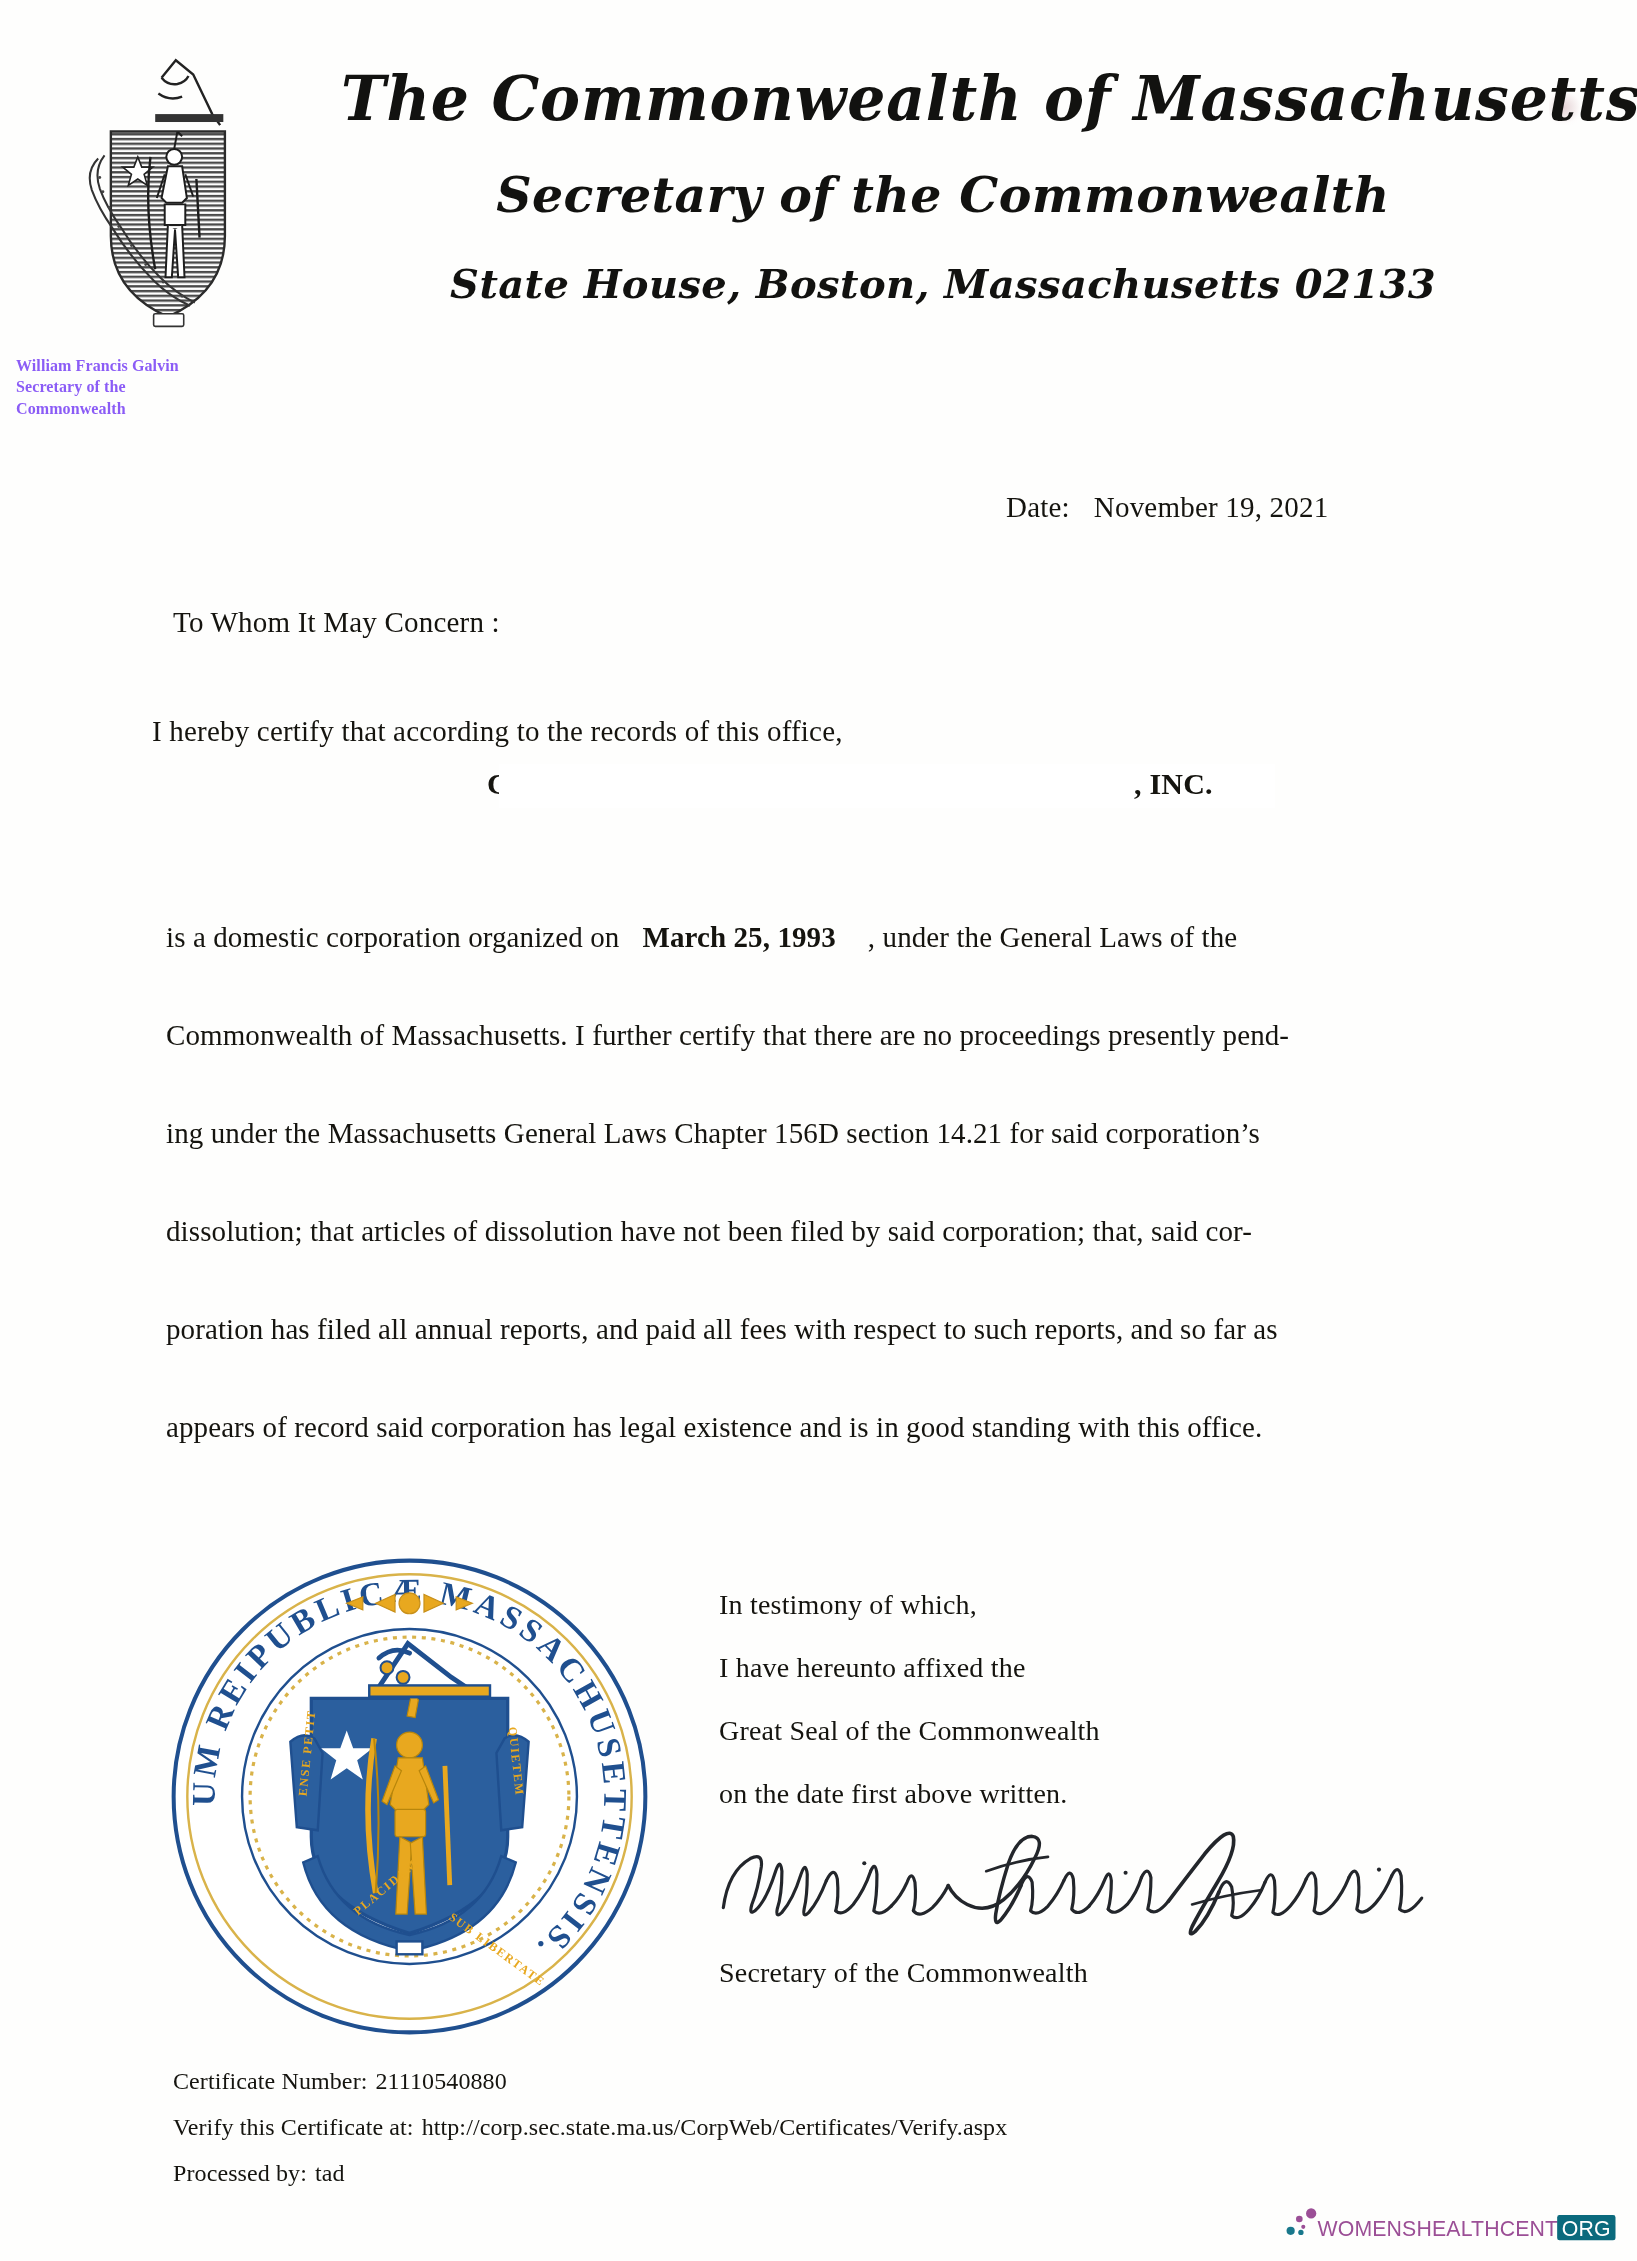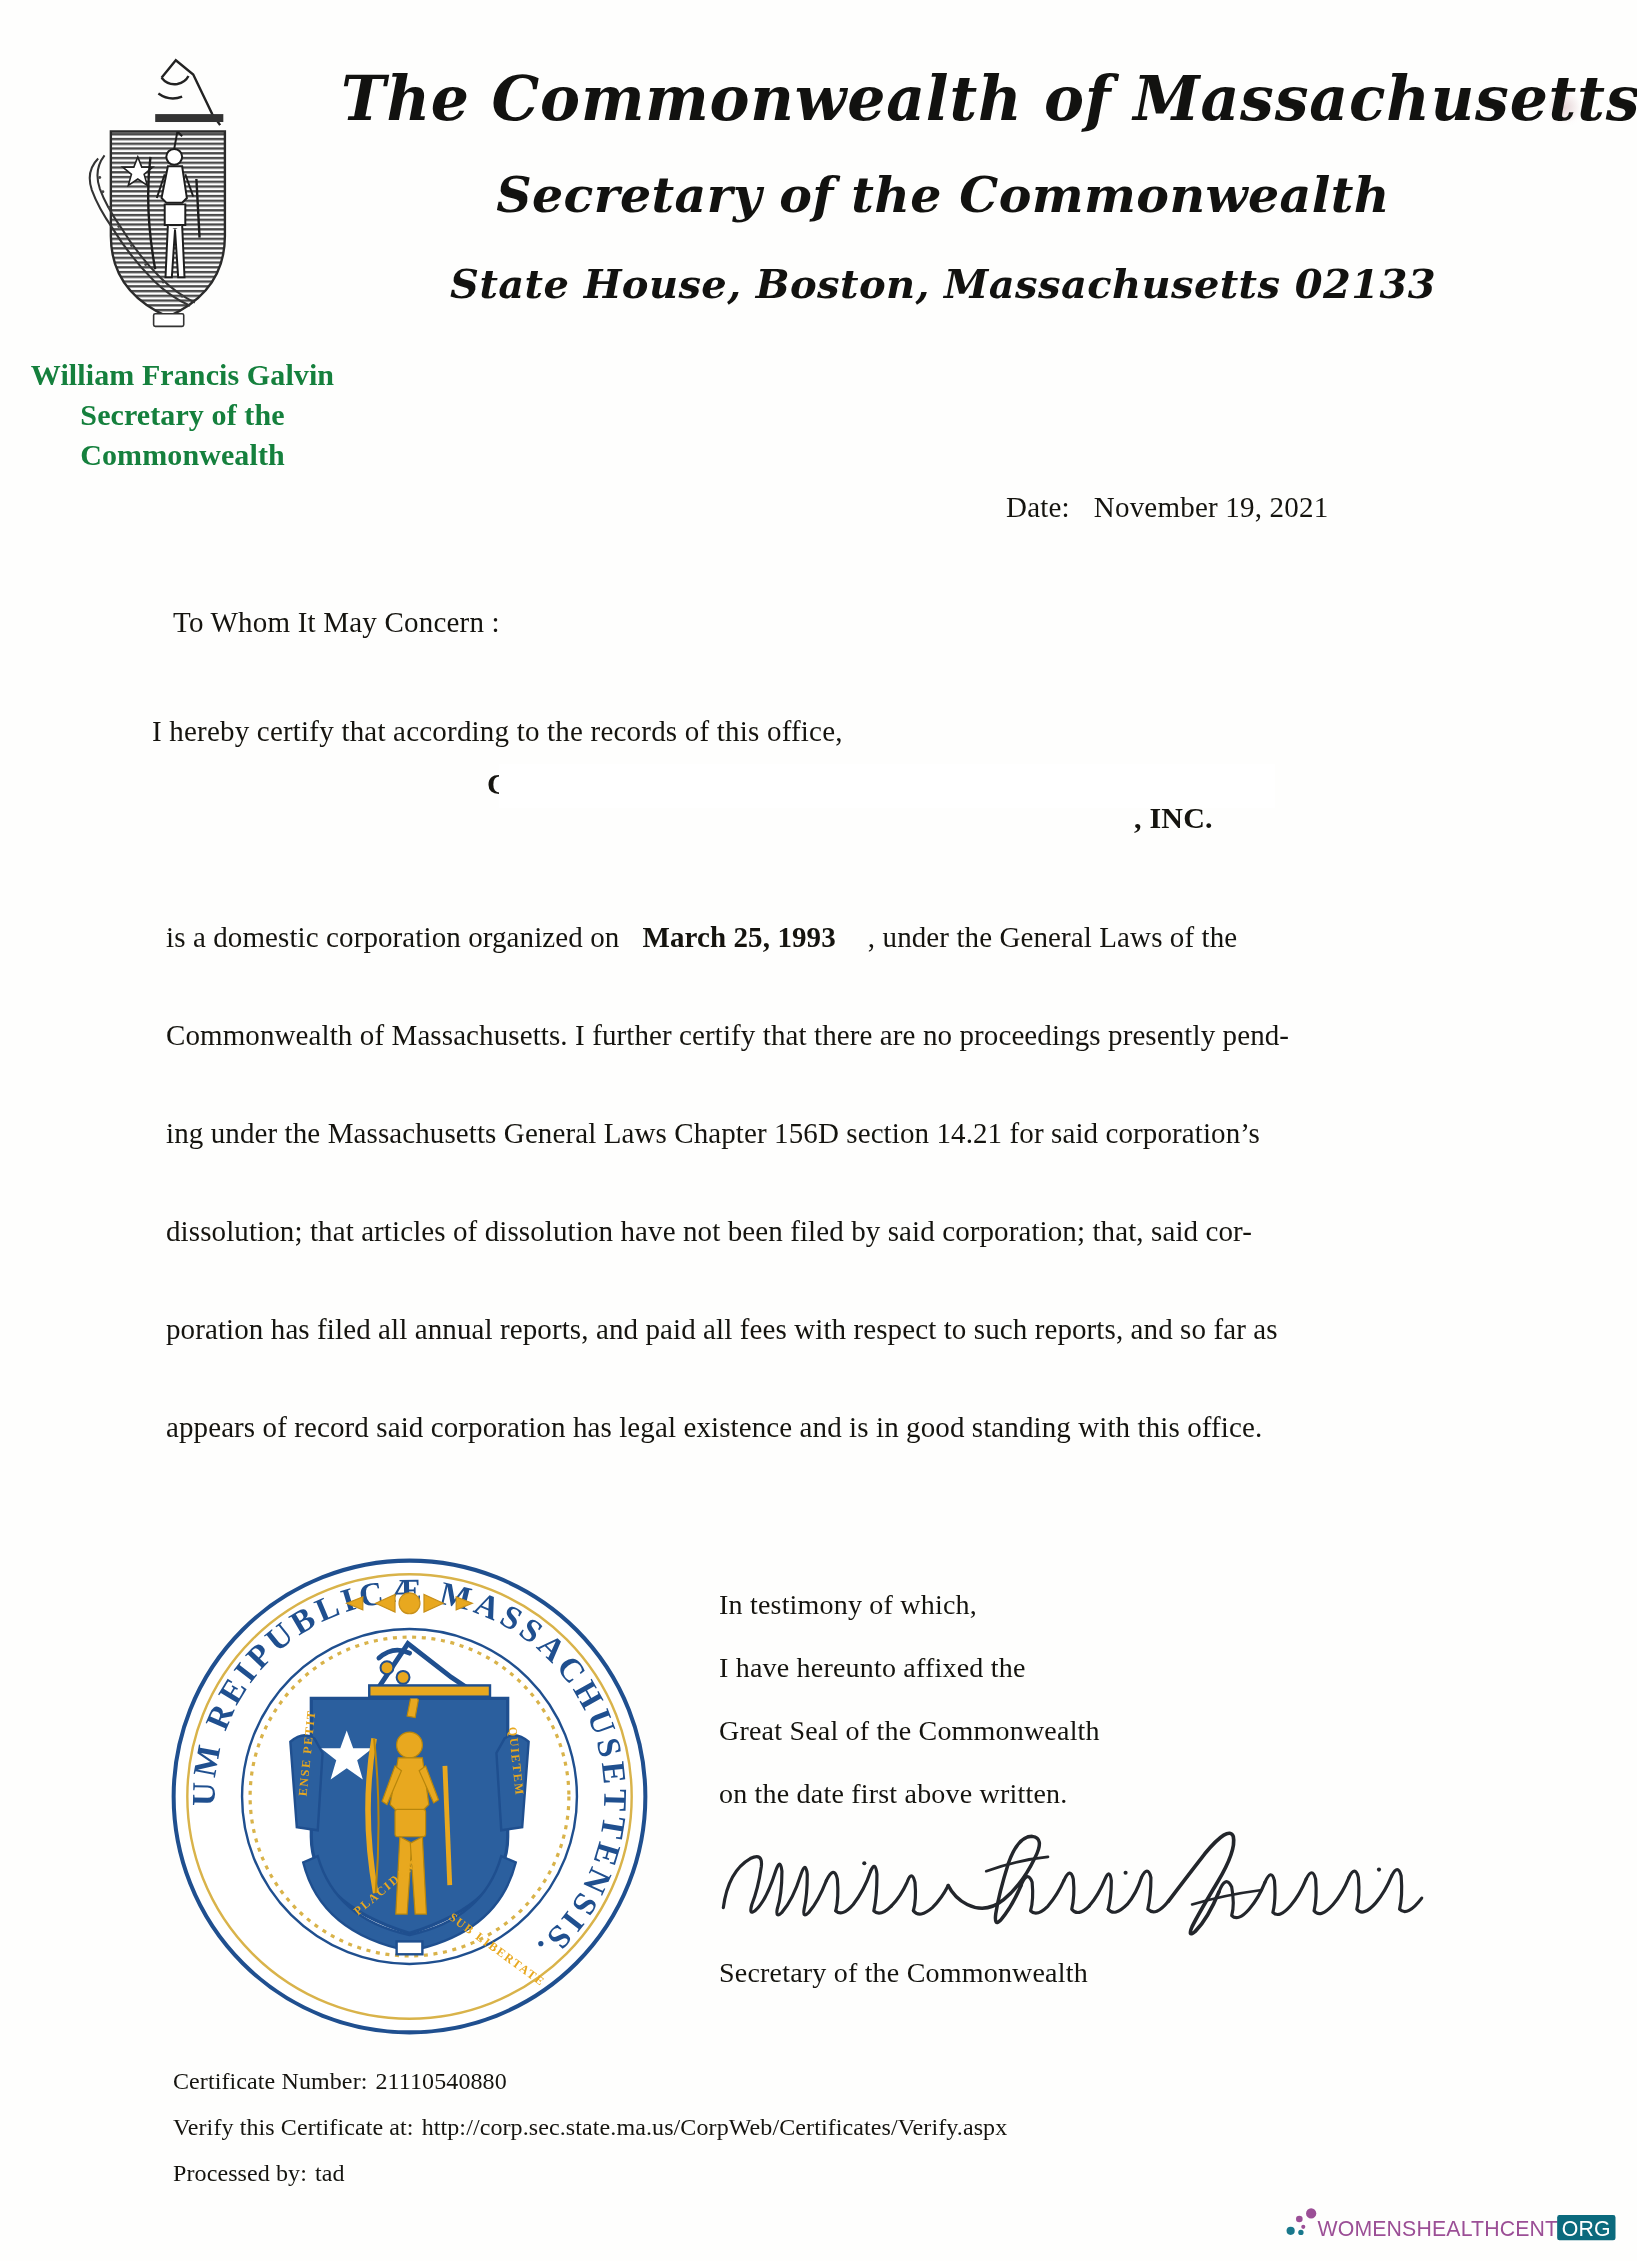--- a/index.html
+++ b/index.html
@@ -33,26 +33,26 @@
     position: absolute;
     left: 57px; top: 38px;
     width: 198px; height: 309px;
   }
   .crest svg { display:block; width:100%; height:100%; }
 
   .crest-caption {
     position: absolute;
     left: 16px; top: 355px;
     width: 333px;
-    text-align: center;
+    text-align: left;
     font-weight: 700;
-    font-size: 30px;
+    font-size: 16px;
     line-height: 1.33;
     letter-spacing: 0.1px;
-    color: #15803d;
+    color: #8b5cf6;
   }
 
   .script-head {
     position: absolute;
     left: 341px;
     width: 1204px;
     text-align: center;
     font-family: "DejaVu Serif", "Liberation Serif", serif;
     font-style: italic;
     font-weight: 700;
@@ -108,21 +108,20 @@
   .entity-redaction {
     position: absolute;
     left: 333px; top: -3.2px;
     width: 776px; height: 44px;
     background: #ffffff;
   }
   .entity-suffix {
     position: absolute;
     left: 968px; top: 0;
     letter-spacing: 0.2px;
-    margin-top: 34px;
   }
 
   .para-line {
     position: absolute;
     left: 166px;
     font-size: 29px;
     letter-spacing: 0.1px;
     white-space: nowrap;
   }
   .l1 { top: 921px; }

